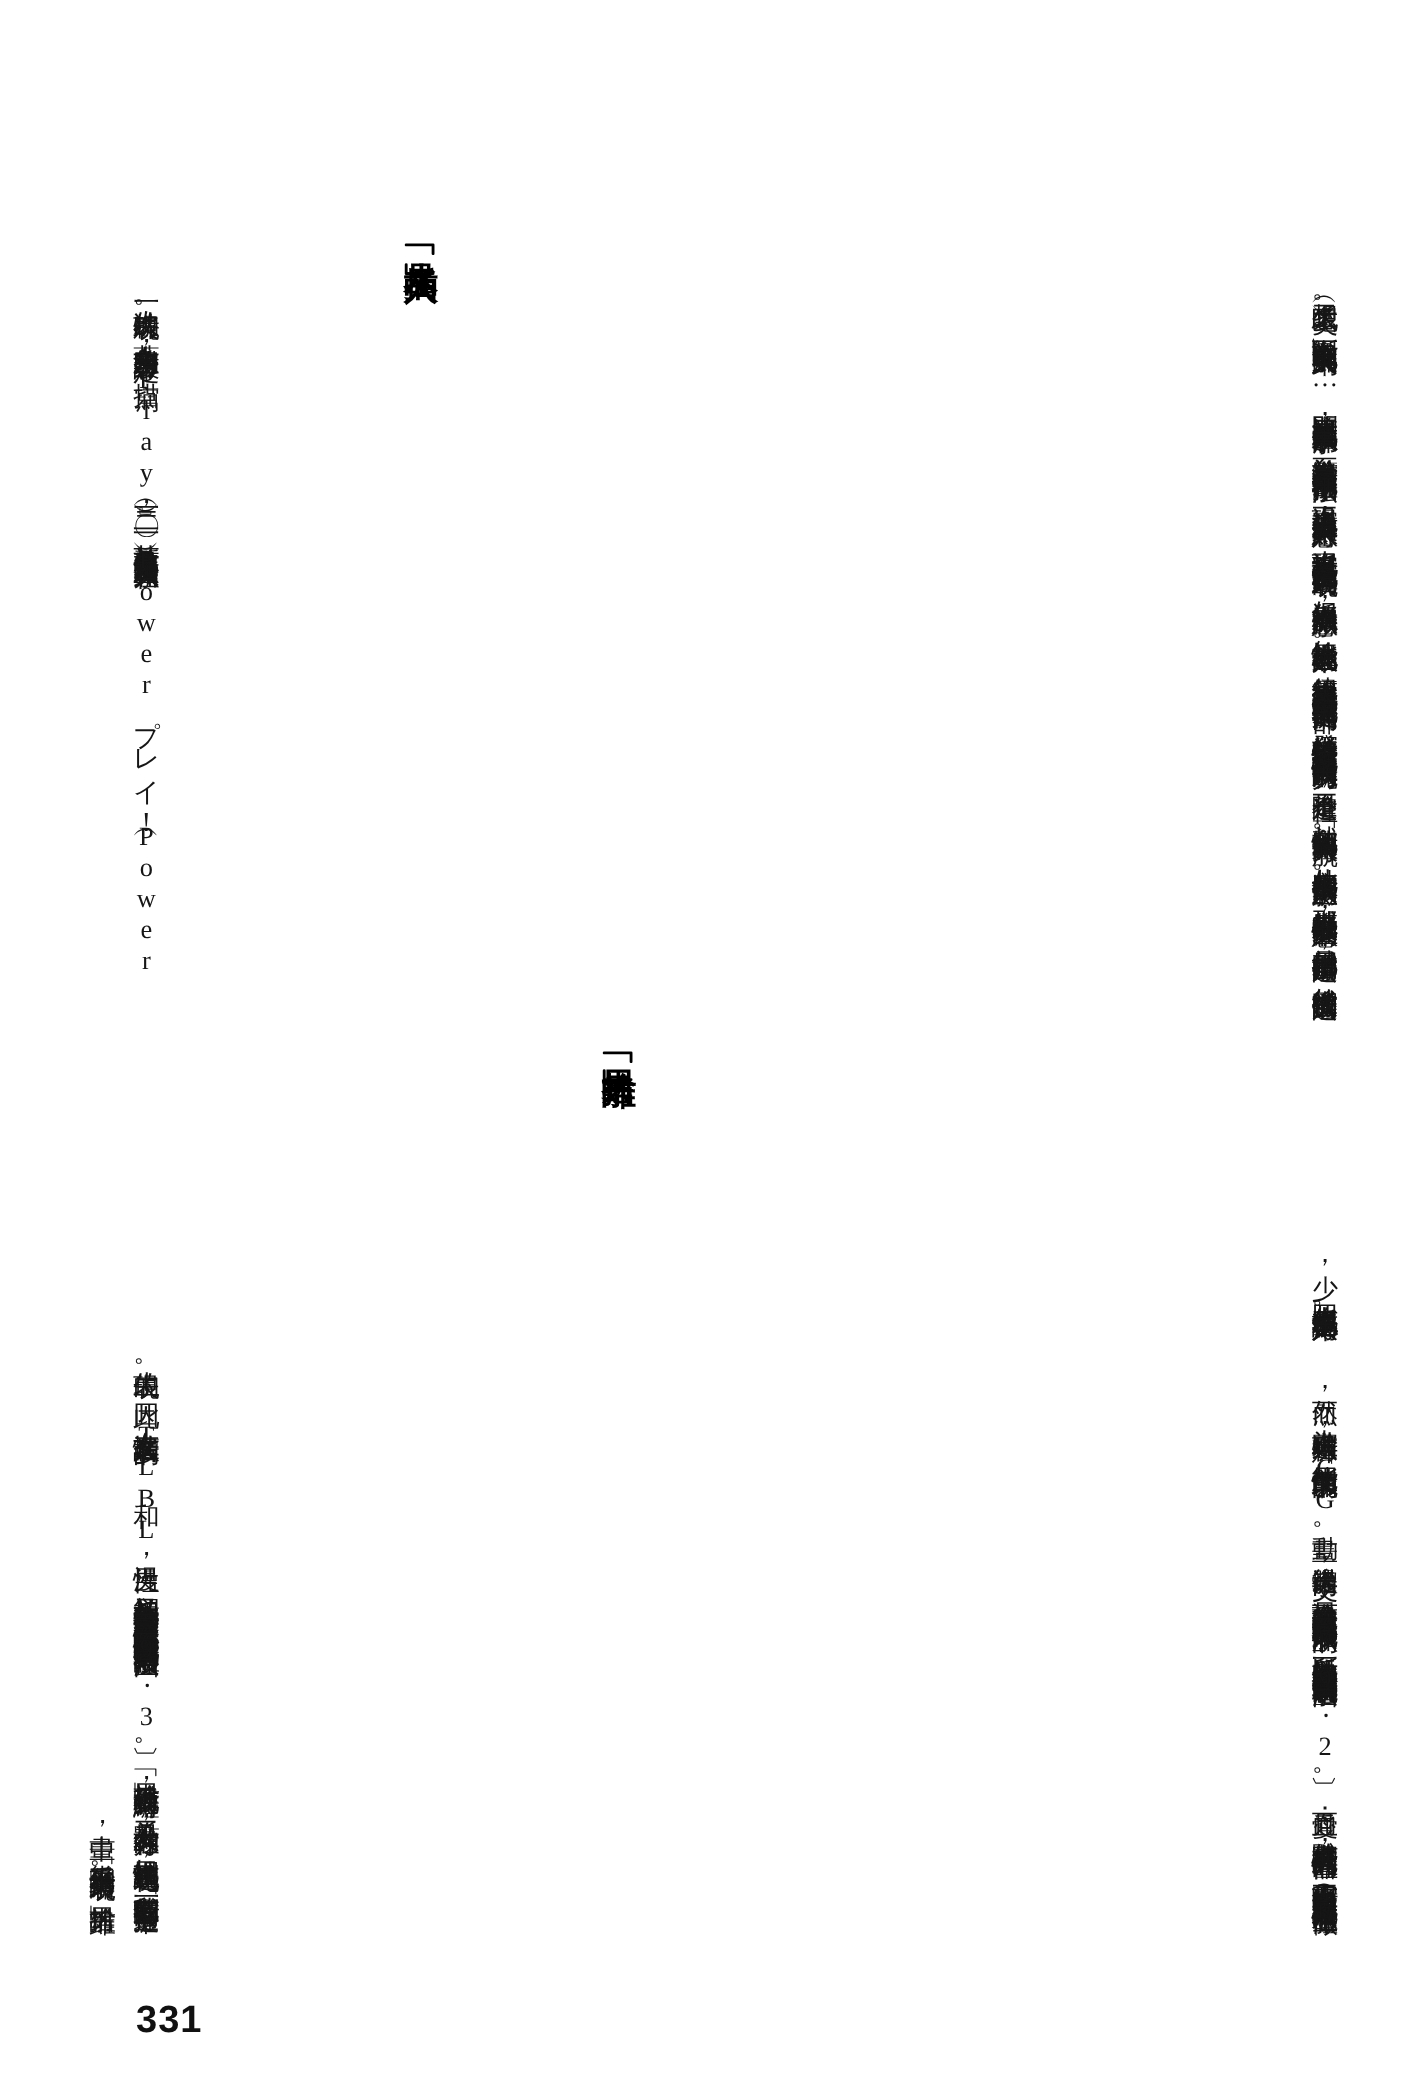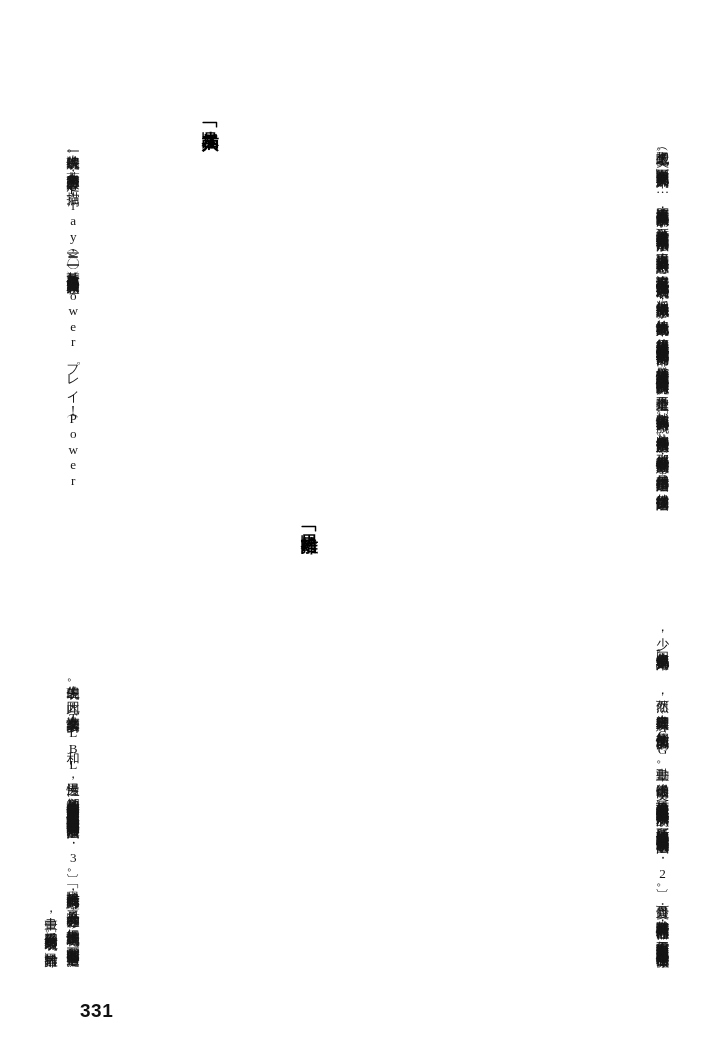--- a/index.html
+++ b/index.html
@@ -88,21 +88,21 @@
     height: 130px;
   }
   #lower-tail {
     top: 505px;
     left: 60px;
     height: 440px;
   }
 
   .pagenum {
     position: absolute;
-    left: 80px;
+    left: 68px;
     bottom: 28px;
     font-size: 19px;
     font-weight: 700;
     letter-spacing: 0.5px;
     font-family: "Liberation Sans", sans-serif;
     color: #111;
   }
 </style>
 </head>
 <body>

